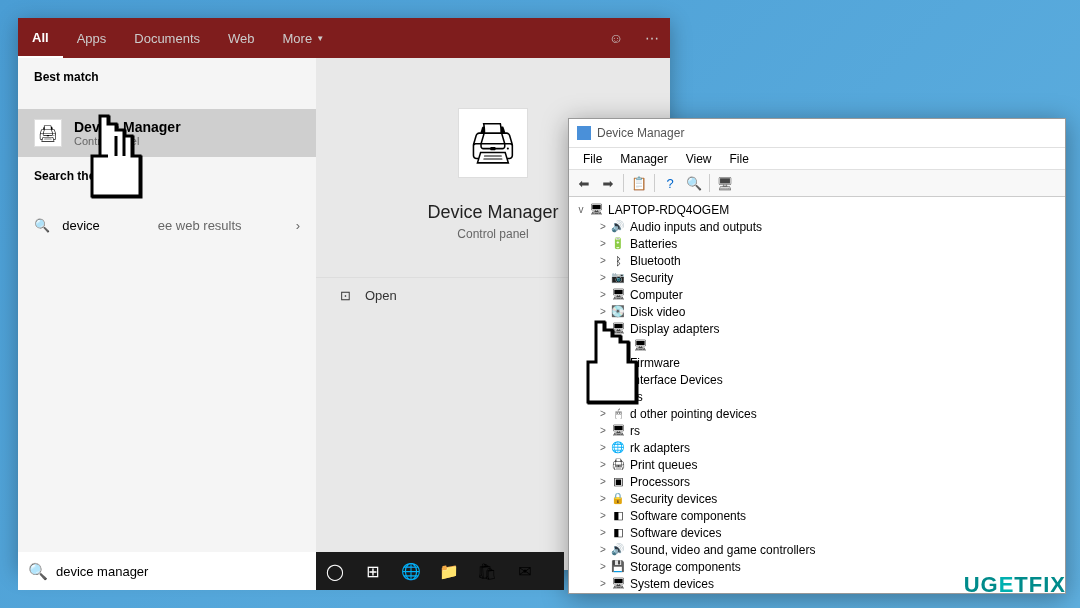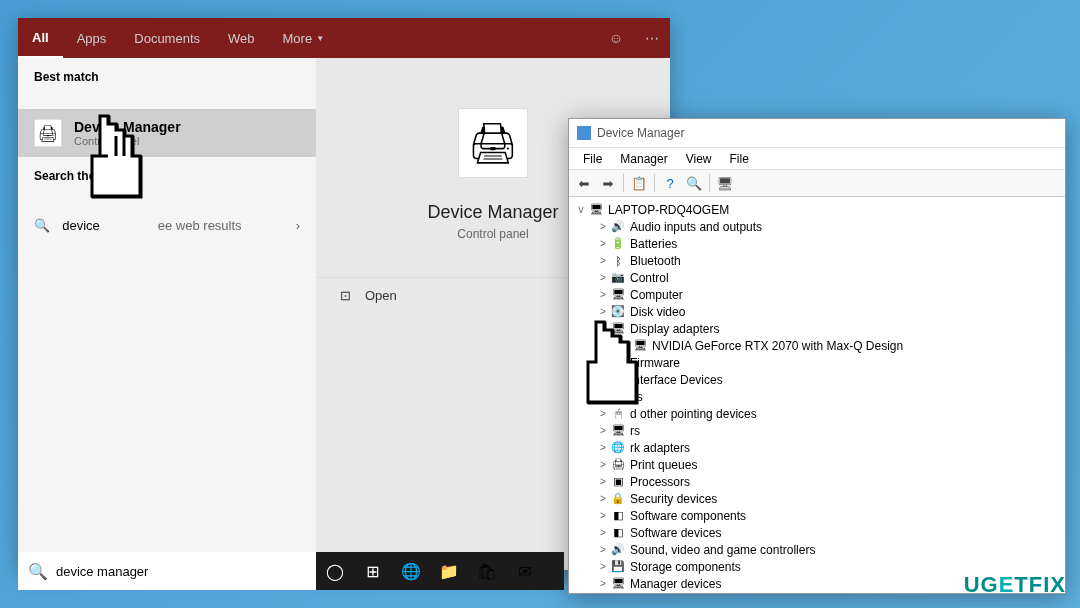--- a/index.html
+++ b/index.html
@@ -155,21 +155,21 @@
       <div class="tree-row">
         <span class="tree-indent" style="width:22px"></span>
         <span class="tree-exp">&gt;</span>
         <span class="tree-icon">ᛒ</span>
         <span class="tree-label">Bluetooth</span>
       </div>
       <div class="tree-row">
         <span class="tree-indent" style="width:22px"></span>
         <span class="tree-exp">&gt;</span>
         <span class="tree-icon">📷</span>
-        <span class="tree-label">Control</span>
+        <span class="tree-label">Security</span>
       </div>
       <div class="tree-row">
         <span class="tree-indent" style="width:22px"></span>
         <span class="tree-exp">&gt;</span>
         <span class="tree-icon">🖥</span>
         <span class="tree-label">Computer</span>
       </div>
       <div class="tree-row">
         <span class="tree-indent" style="width:22px"></span>
         <span class="tree-exp">&gt;</span>
@@ -179,21 +179,20 @@
       <div class="tree-row">
         <span class="tree-indent" style="width:22px"></span>
         <span class="tree-exp">v</span>
         <span class="tree-icon">🖥</span>
         <span class="tree-label">Display adapters</span>
       </div>
       <div class="tree-row">
         <span class="tree-indent" style="width:44px"></span>
         <span class="tree-exp"></span>
         <span class="tree-icon">🖥</span>
-        <span class="tree-label">NVIDIA GeForce RTX 2070 with Max-Q Design</span>
       </div>
       <div class="tree-row">
         <span class="tree-indent" style="width:22px"></span>
         <span class="tree-exp">&gt;</span>
         <span class="tree-icon">⚙</span>
         <span class="tree-label">Firmware</span>
       </div>
       <div class="tree-row">
         <span class="tree-indent" style="width:22px"></span>
         <span class="tree-exp">&gt;</span>
@@ -263,21 +262,21 @@
       <div class="tree-row">
         <span class="tree-indent" style="width:22px"></span>
         <span class="tree-exp">&gt;</span>
         <span class="tree-icon">💾</span>
         <span class="tree-label">Storage components</span>
       </div>
       <div class="tree-row">
         <span class="tree-indent" style="width:22px"></span>
         <span class="tree-exp">&gt;</span>
         <span class="tree-icon">🖥</span>
-        <span class="tree-label">Manager devices</span>
+        <span class="tree-label">System devices</span>
       </div>
       <div class="tree-row">
         <span class="tree-indent" style="width:22px"></span>
       </div>
     </div>
 </div>
 
 <div class="taskbar">
   <div class="search-box">
     <span>🔍</span>

